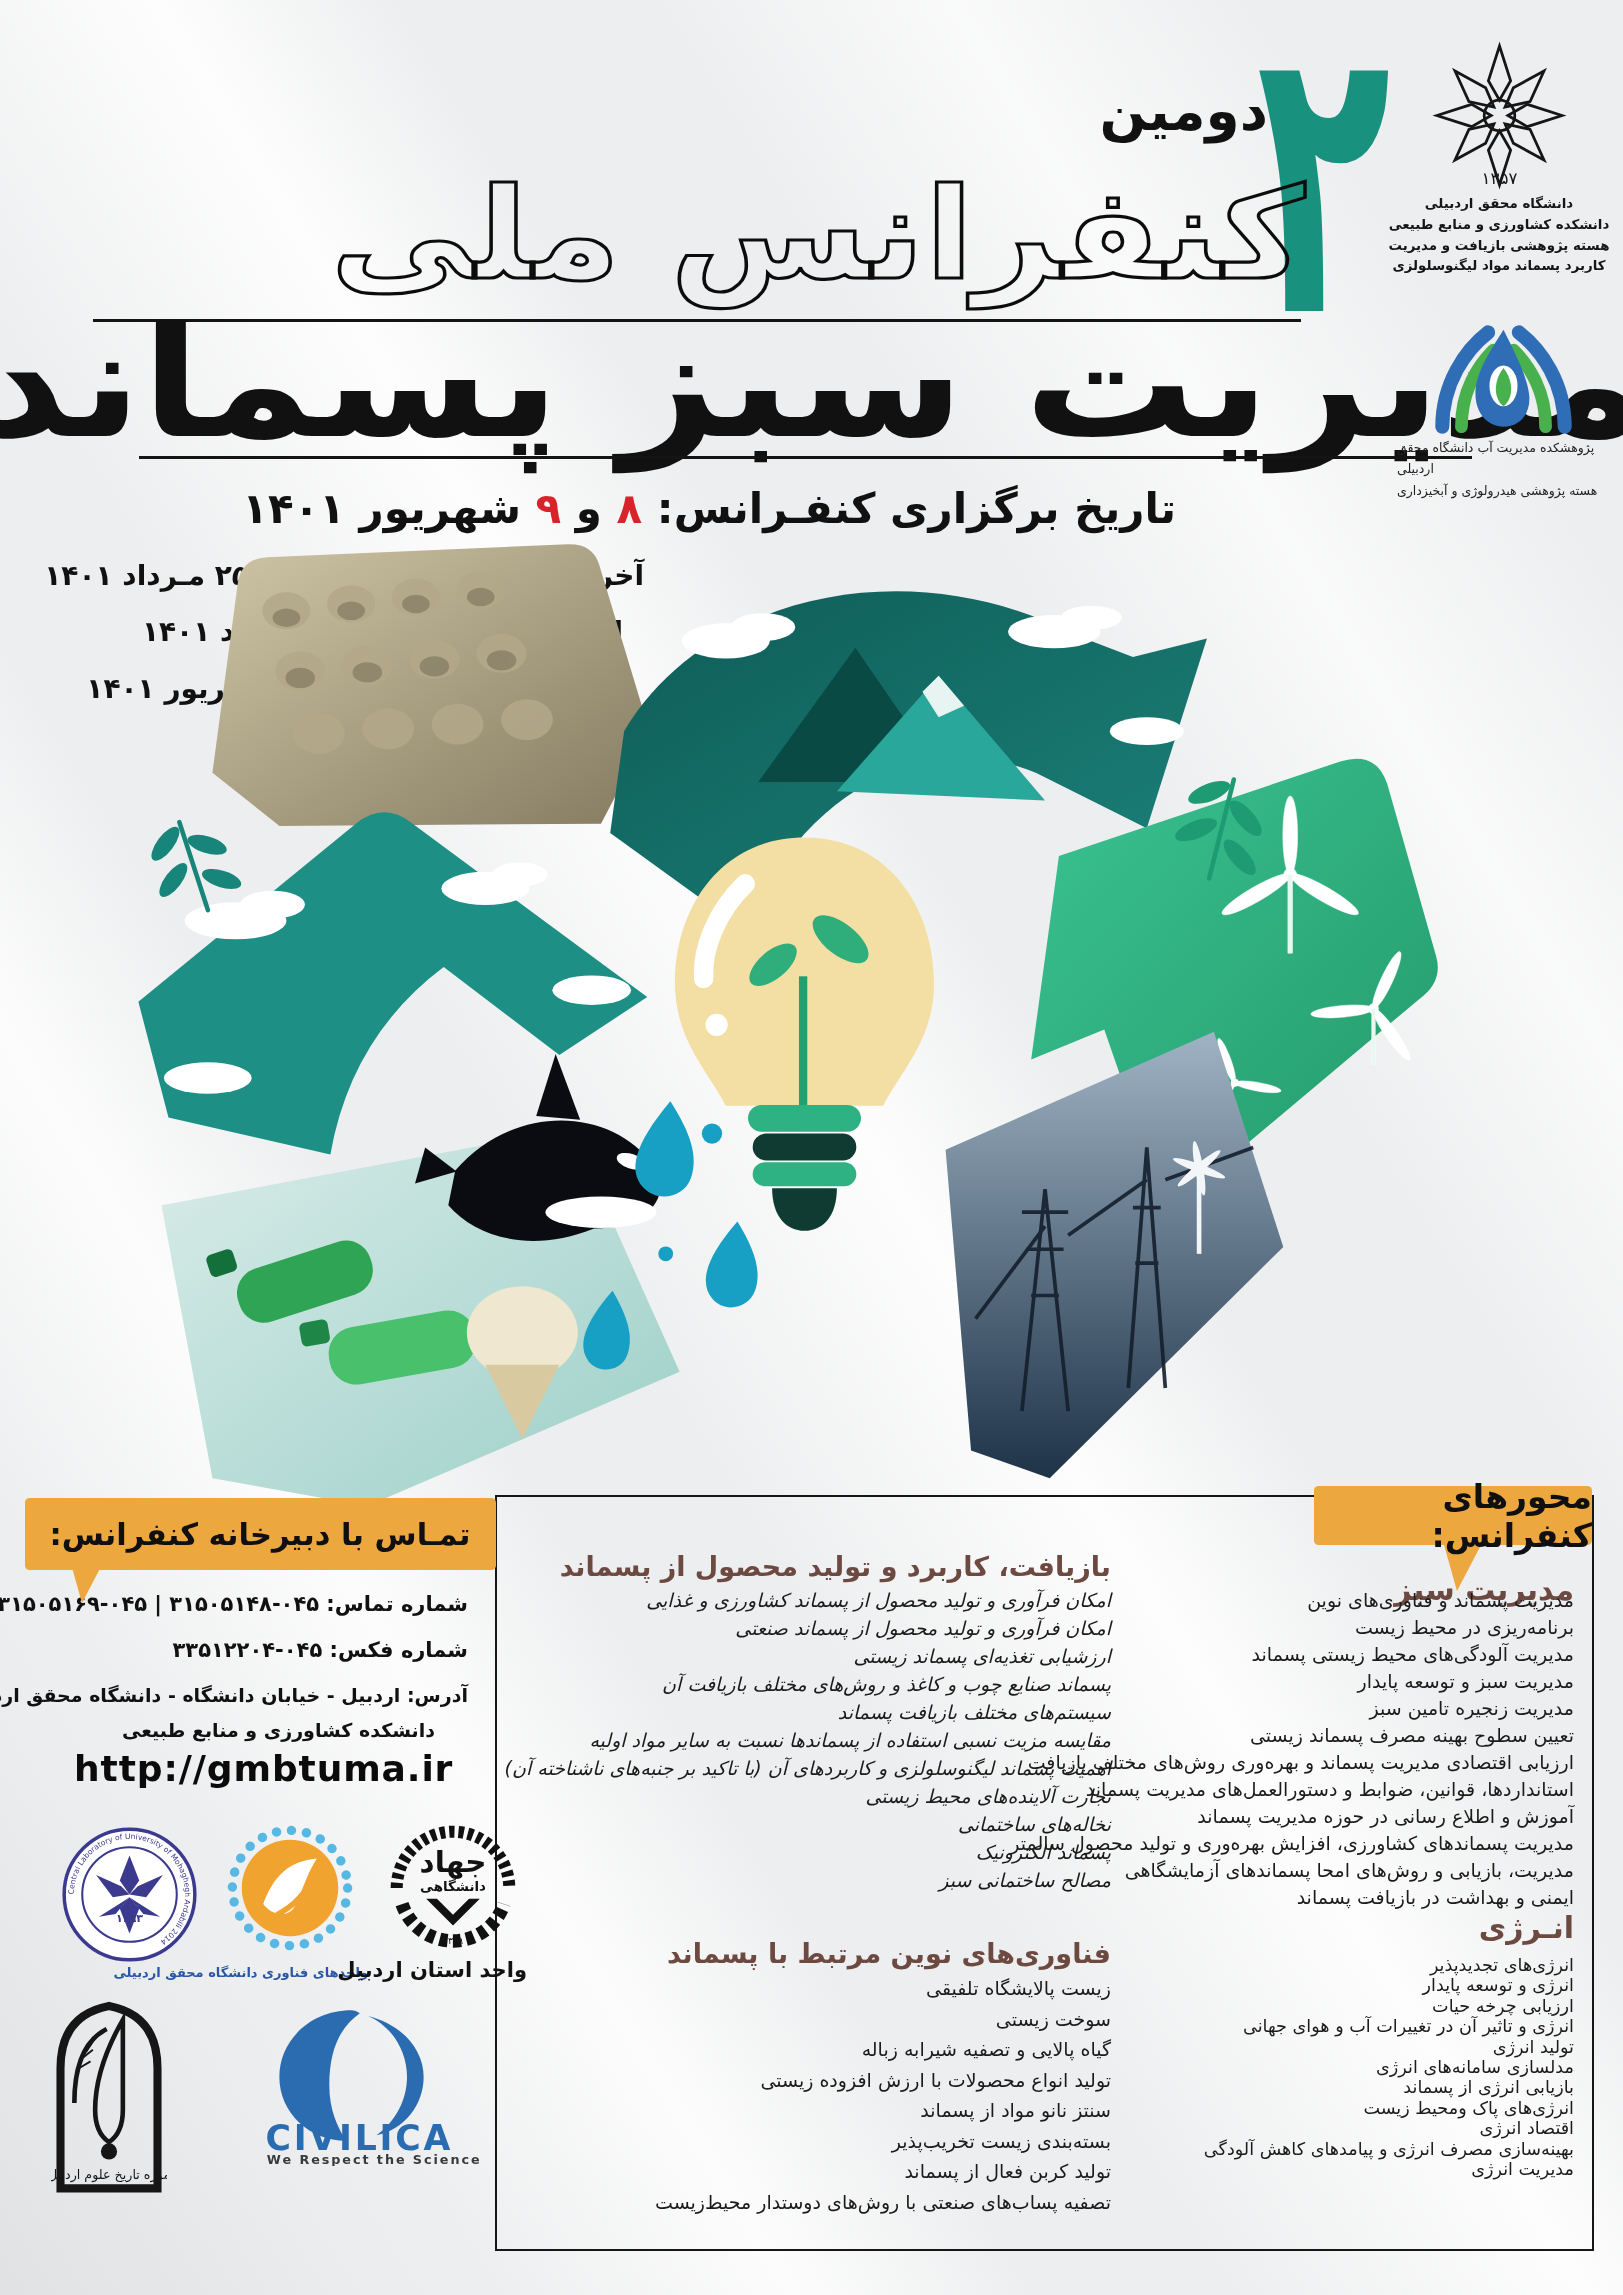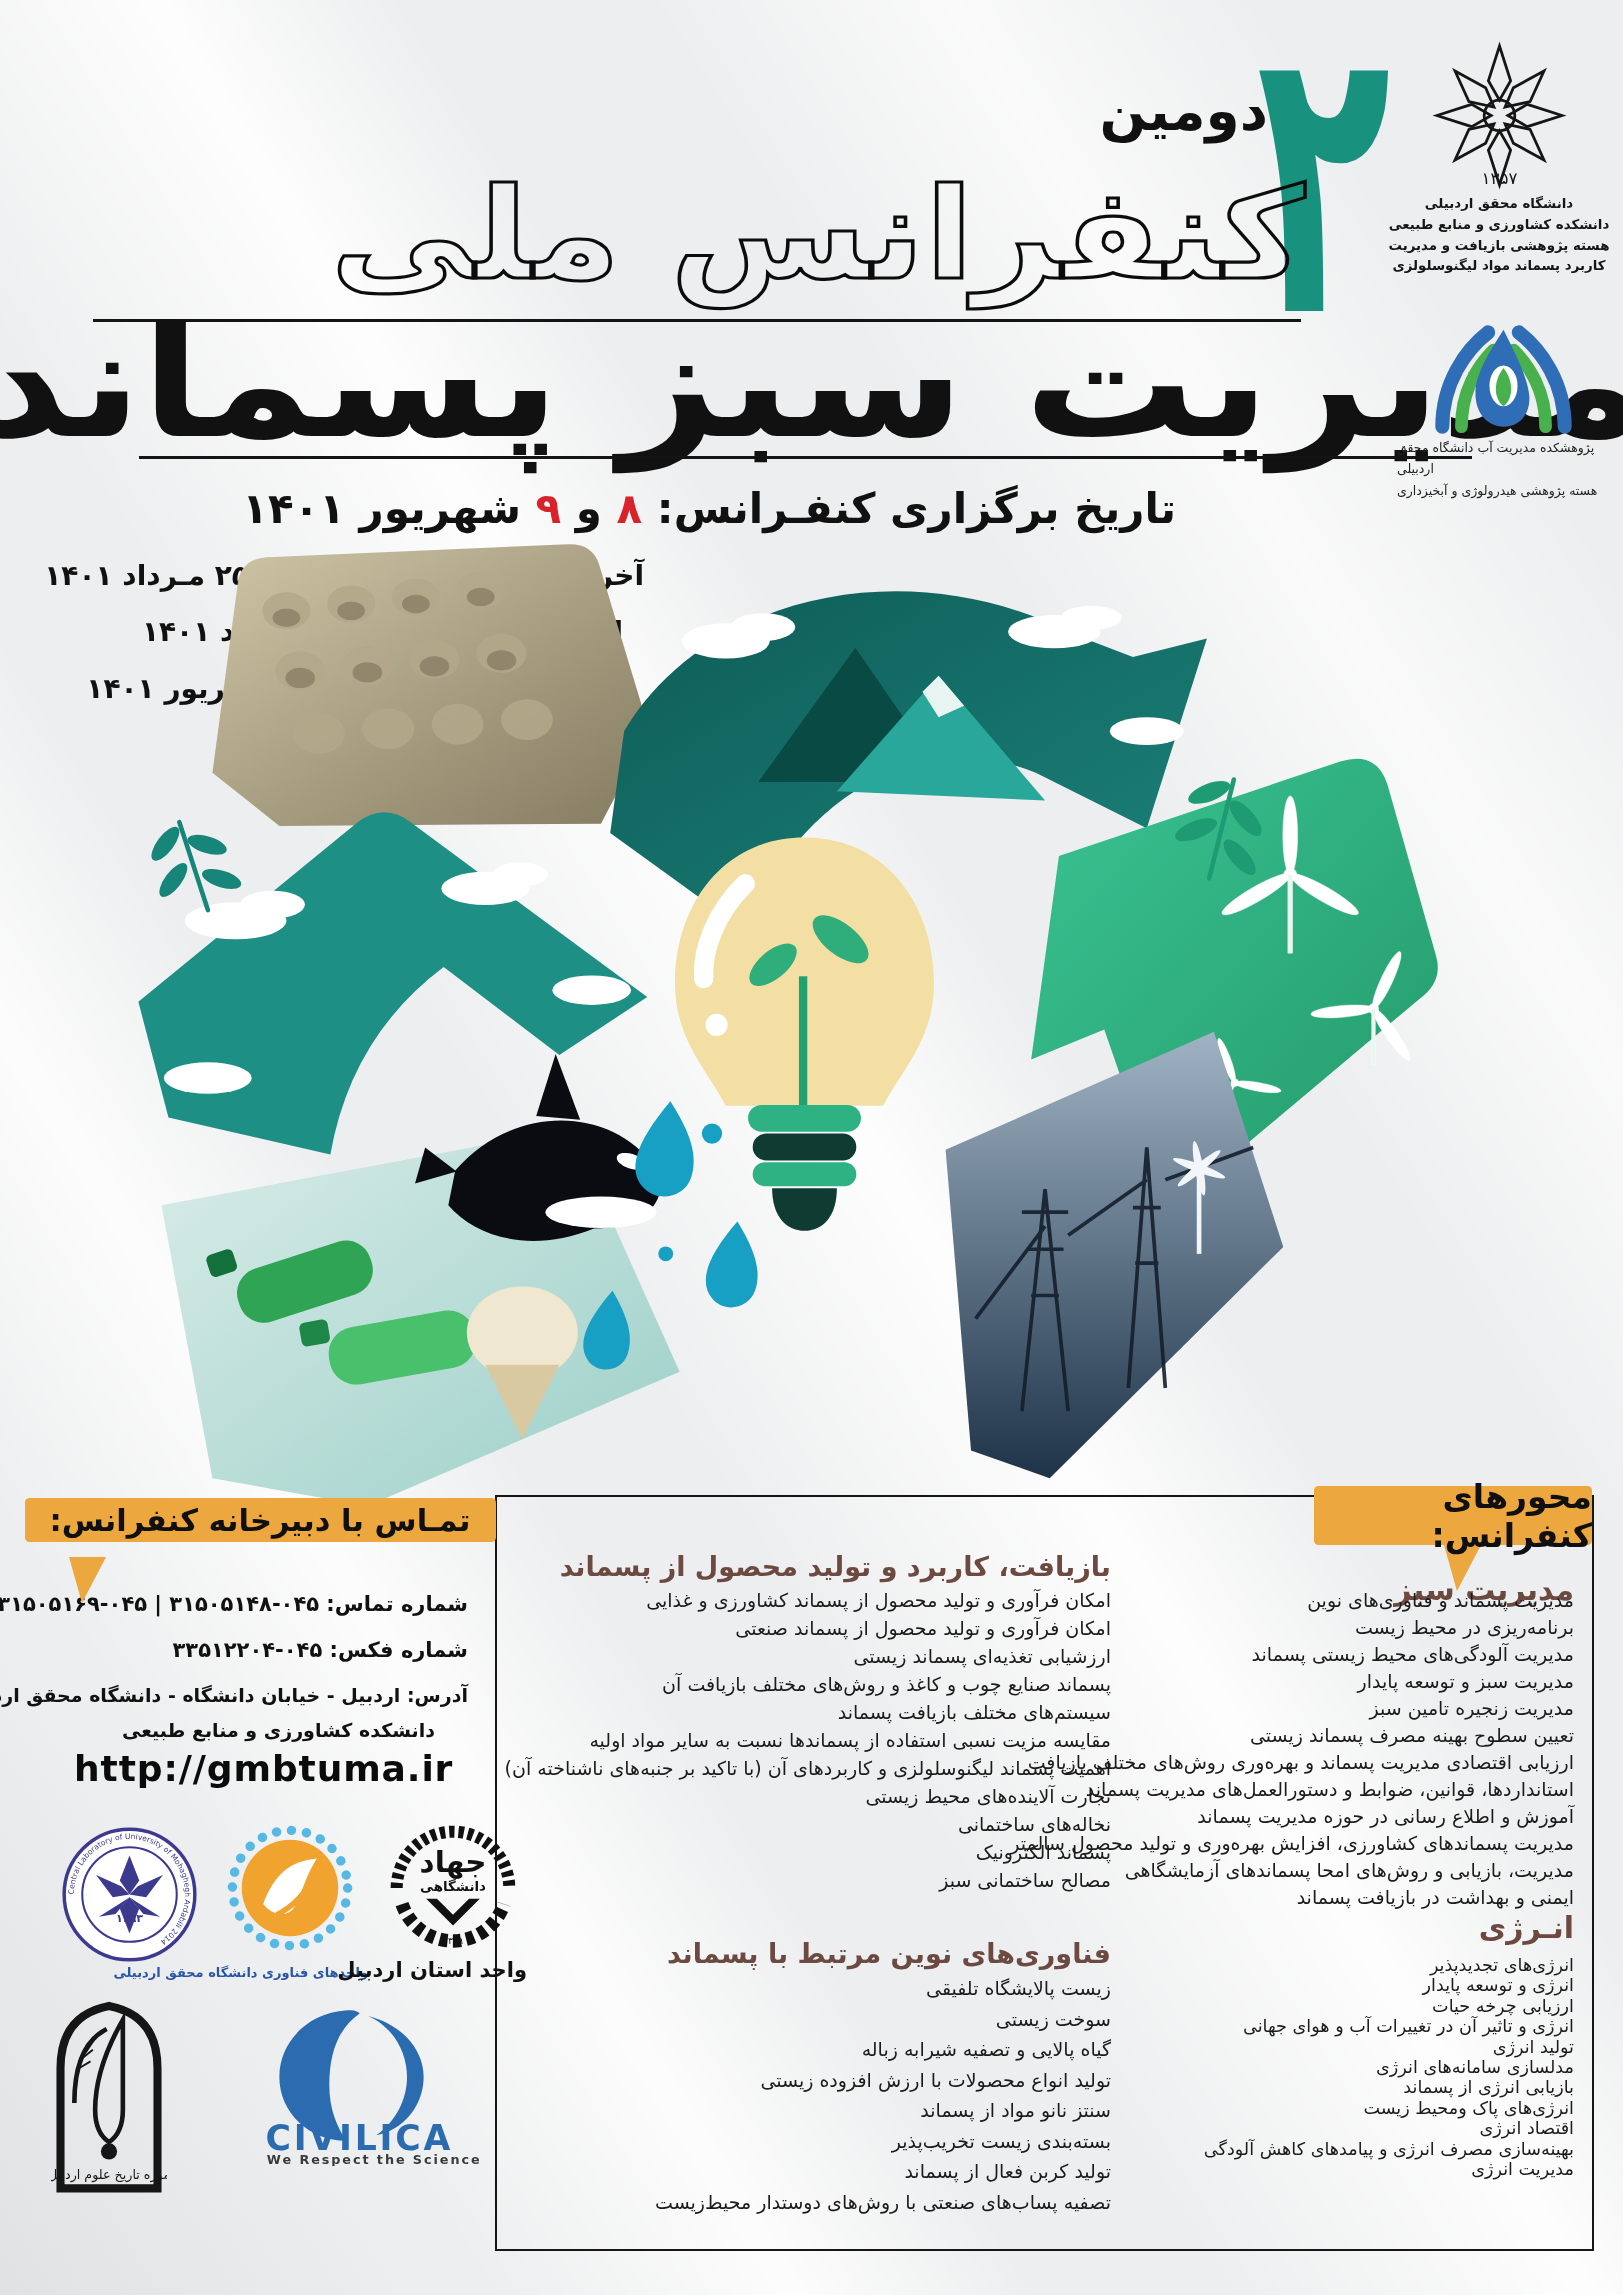--- a/index.html
+++ b/index.html
@@ -334,21 +334,21 @@
     <div class="li">تولید انرژی</div>
     <div class="li">مدلسازی سامانه‌های انرژی</div>
     <div class="li">بازیابی انرژی از پسماند</div>
     <div class="li">انرژی‌های پاک ومحیط زیست</div>
     <div class="li">اقتصاد انرژی</div>
     <div class="li">بهینه‌سازی مصرف انرژی و پیامدهای کاهش آلودگی</div>
     <div class="li">مدیریت انرژی</div>
   </div>
 
 <div class="abs sec-title rtl nowrap" style="top:1551px; right:513px; font-size:27px;">بازیافت، کاربرد و تولید محصول از پسماند</div>
-<div class="abs tlist list-recycle rtl" style="top:1586px; right:513px;">
+<div class="abs tlist list-recycle rtl" style="top:1586px; right:513px;font-style:italic;">
     <div class="li">امکان فرآوری و تولید محصول از پسماند کشاورزی و غذایی</div>
     <div class="li">امکان فرآوری و تولید محصول از پسماند صنعتی</div>
     <div class="li">ارزشیابی تغذیه‌ای پسماند زیستی</div>
     <div class="li">پسماند صنایع چوب و کاغذ و روش‌های مختلف بازیافت آن</div>
     <div class="li">سیستم‌های مختلف بازیافت پسماند</div>
     <div class="li">مقایسه مزیت نسبی استفاده از پسماندها نسبت به سایر مواد اولیه</div>
     <div class="li">اهمیت پسماند لیگنوسلولزی و کاربردهای آن (با تاکید بر جنبه‌های ناشناخته آن)</div>
     <div class="li">تجارت آلاینده‌های محیط زیستی</div>
     <div class="li">نخاله‌های ساختمانی</div>
     <div class="li">پسماند الکترونیک</div>
@@ -360,21 +360,21 @@
     <div class="li">زیست پالایشگاه تلفیقی</div>
     <div class="li">سوخت زیستی</div>
     <div class="li">گیاه پالایی و تصفیه شیرابه زباله</div>
     <div class="li">تولید انواع محصولات با ارزش افزوده زیستی</div>
     <div class="li">سنتز نانو مواد از پسماند</div>
     <div class="li">بسته‌بندی زیست تخریب‌پذیر</div>
     <div class="li">تولید کربن فعال از پسماند</div>
     <div class="li">تصفیه پساب‌های صنعتی با روش‌های دوستدار محیط‌زیست</div>
   </div>
 
-<div class="abs bubble rtl" style="left:24.5px; top:1498px; width:471px; height:44px; font-size:30.5px;">
+<div class="abs bubble rtl" style="left:24.5px; top:1498px; width:471px; height:72px; font-size:30.5px;">
   <span>تمـاس با دبیرخانه کنفرانس:</span>
 </div>
 <div class="abs bubble-tail" style="left:69px; top:1557px;"></div>
 
 <div class="abs contact-line rtl nowrap" style="top:1592px; right:1156px;">شماره تماس: ۰۴۵-۳۱۵۰۵۱۴۸ | ۰۴۵-۳۱۵۰۵۱۶۹</div>
 <div class="abs contact-line rtl nowrap" style="top:1638px; right:1156px;">شماره فکس: ۰۴۵-۳۳۵۱۲۲۰۴</div>
 <div class="abs addr-line rtl nowrap" style="top:1684px; right:1156px;">آدرس: اردبیل - خیابان دانشگاه - دانشگاه محقق اردبیلی</div>
 <div class="abs addr-line rtl nowrap" style="top:1719px; right:1189px;">دانشکده کشاورزی و منابع طبیعی</div>
 <div class="abs url nowrap" style="top:1748px; left:74px;">http://gmbtuma.ir</div>
 

